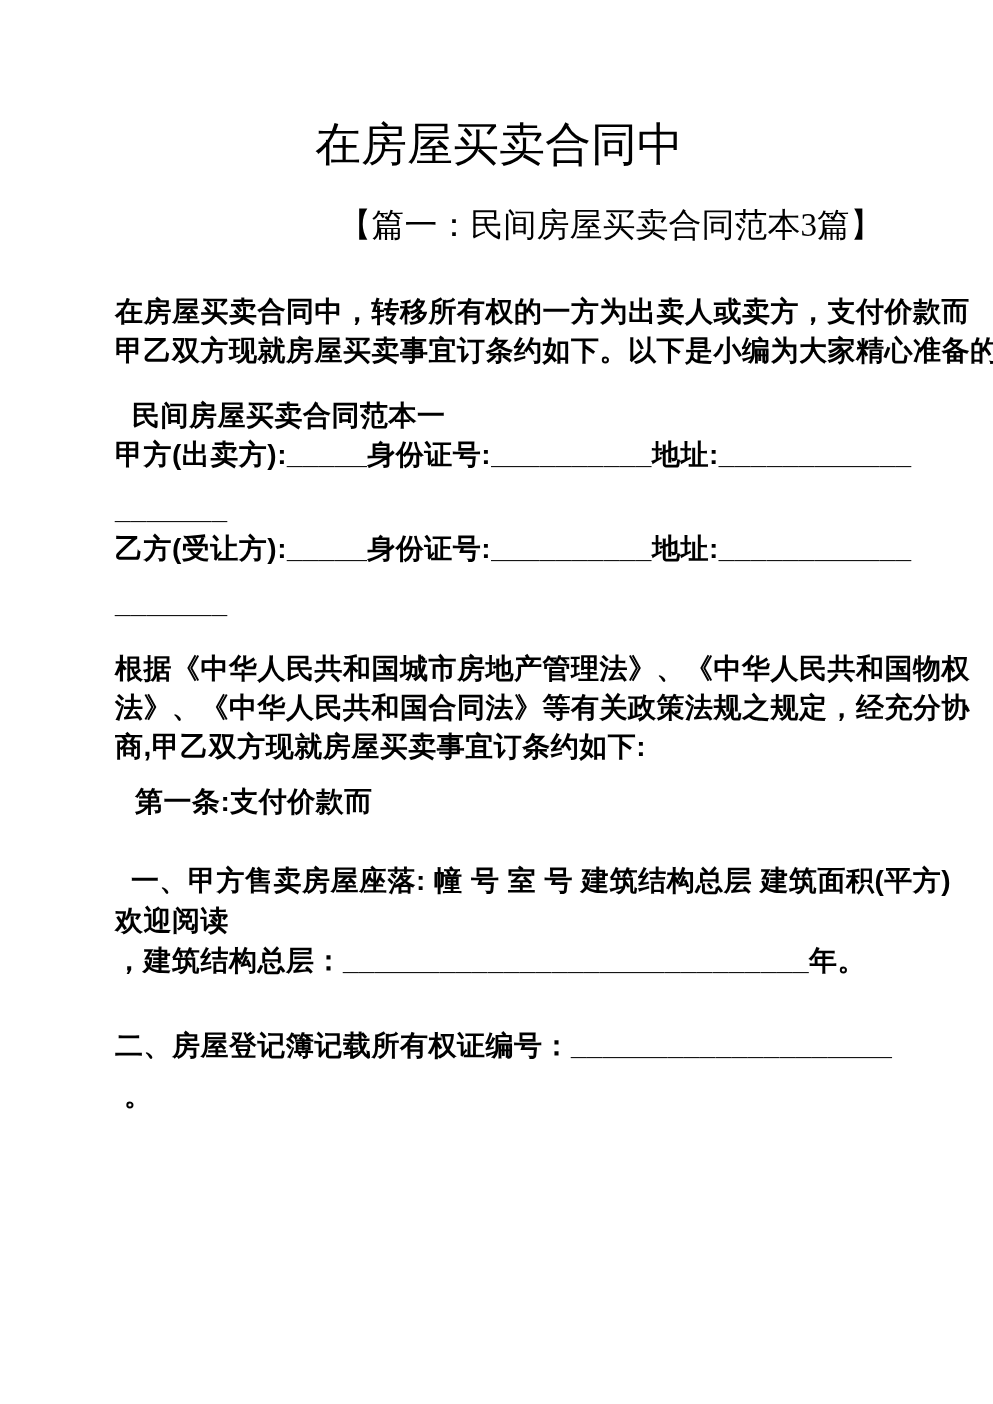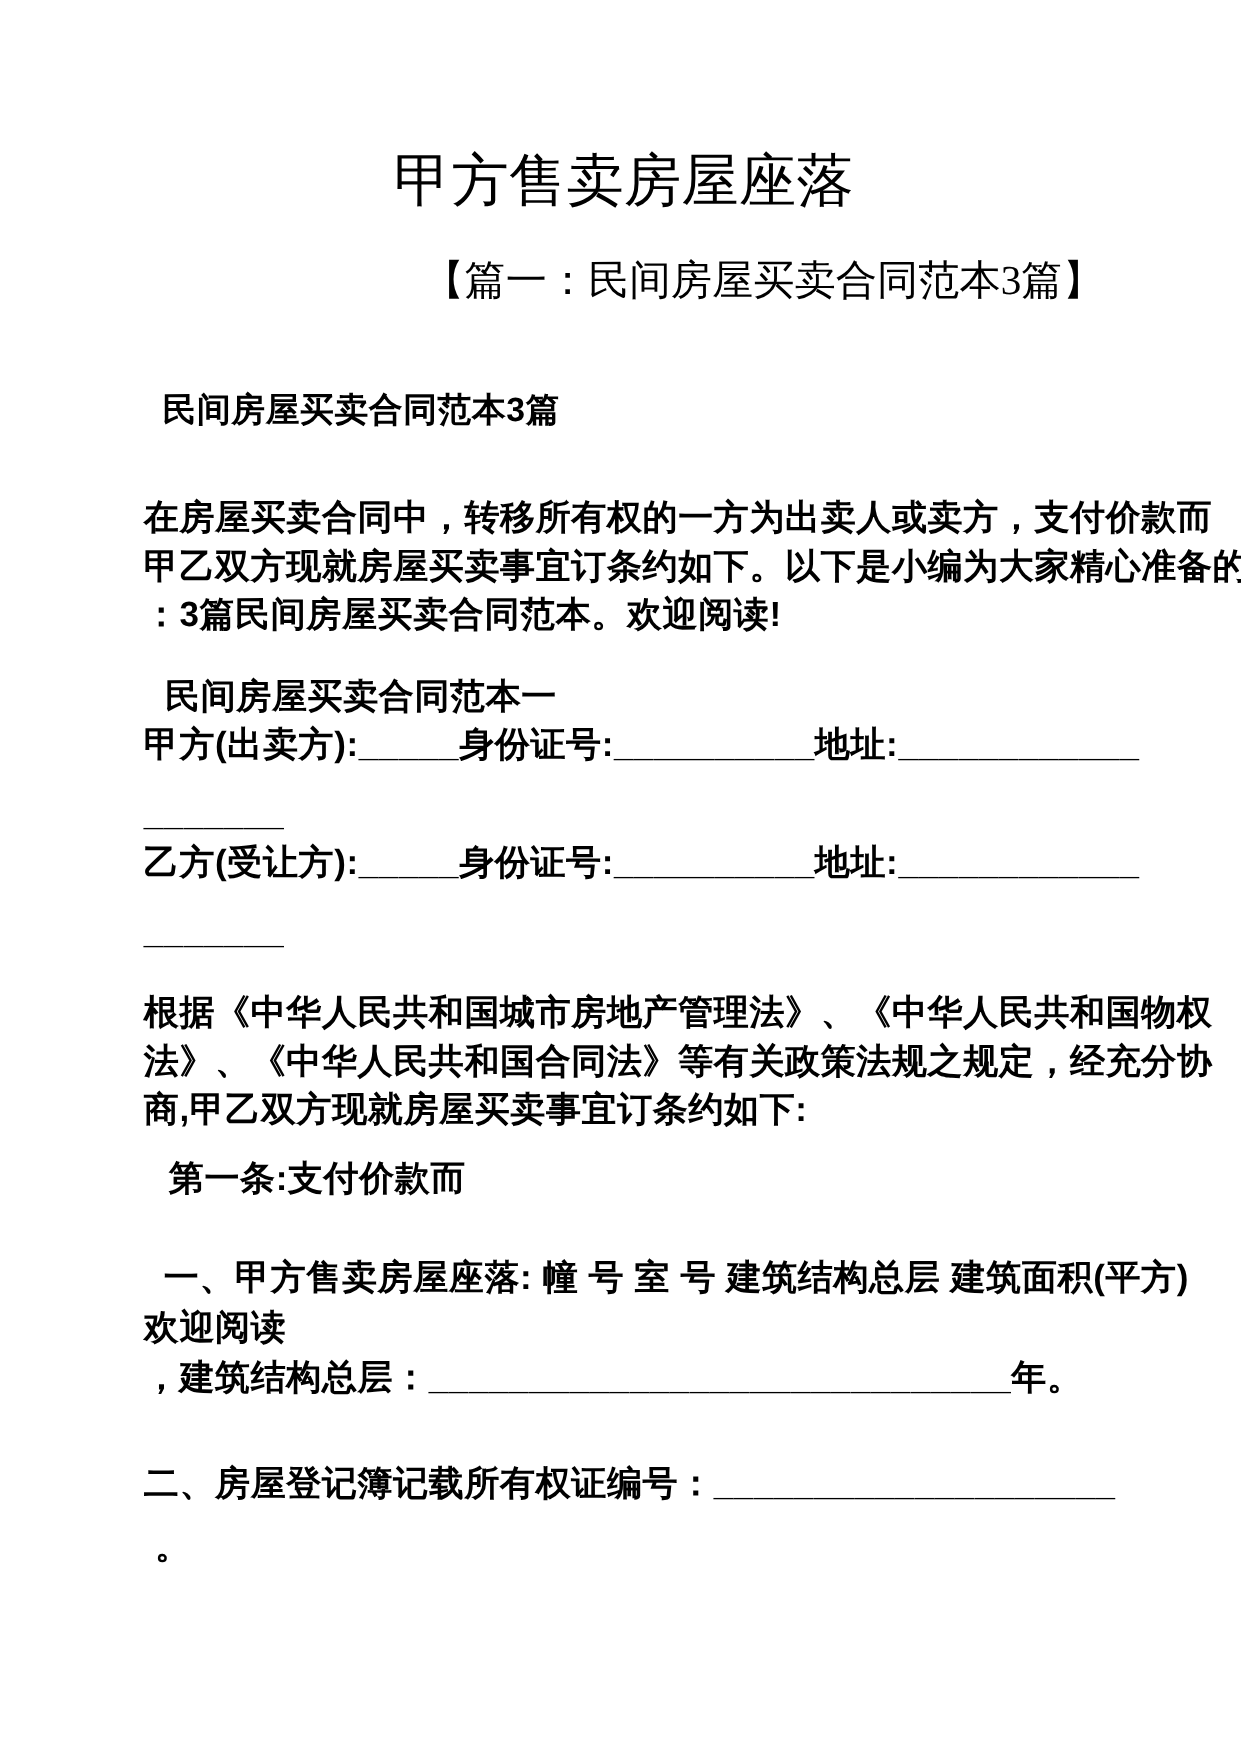--- a/index.html
+++ b/index.html
@@ -50,30 +50,28 @@
   .article1 .line{line-height:40px;}
   .a1-first{padding-left:16px;margin-top:40px;}
   .article2{margin-top:45px;}
   .period-line{margin-top:11px;padding-left:9px;}
 </style>
 </head>
 <body>
 
 <div class="page">
 
-  <div class="doc-title">甲方售卖房屋座落</div>
+  <div class="doc-title">在房屋买卖合同中</div>
 
   <div class="doc-subtitle">【篇一：民间房屋买卖合同范本3篇】</div>
 
-  <div class="line h-intro">民间房屋买卖合同范本3篇</div>
 
   <div class="intro-para">
     <div class="line">在房屋买卖合同中，转移所有权的一方为出卖人或卖方，支付价款而</div>
     <div class="line">甲乙双方现就房屋买卖事宜订条约如下。以下是小编为大家精心准备的</div>
-    <div class="line">：3篇民间房屋买卖合同范本。欢迎阅读!</div>
   </div>
 
   <div class="line h-sample">民间房屋买卖合同范本一</div>
 
   <div class="line party-line">甲方(出卖方):_____身份证号:__________地址:____________</div>
 
   <div class="line overflow-line">_______</div>
 
   <div class="line party-line-b">乙方(受让方):_____身份证号:__________地址:____________</div>
 

